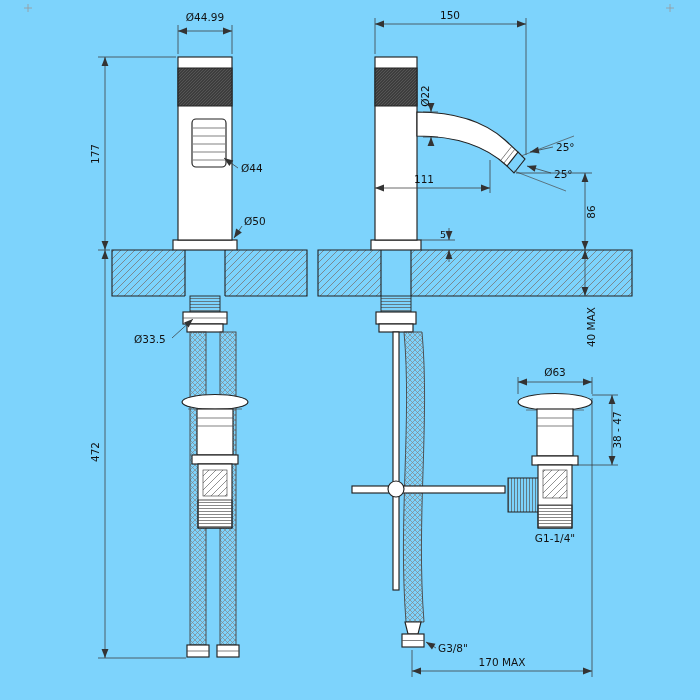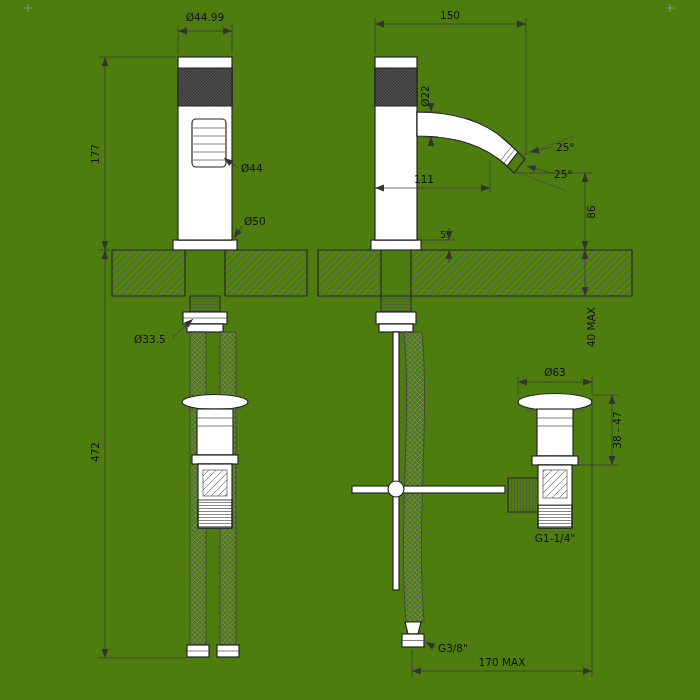--- a/index.html
+++ b/index.html
@@ -1,16 +1,16 @@
 <!DOCTYPE html>
 <html><head>
 <meta charset="utf-8">
 <style>
   html,body{margin:0;padding:0;background:#ffffff;}
-  .stage{width:700px;height:700px;position:relative;background:#4d7c0f;overflow:hidden;}
+  .stage{width:700px;height:700px;position:relative;background:#7dd3fc;overflow:hidden;}
   svg{display:block;}
   .ol{fill:#ffffff;stroke:#222222;stroke-width:1.15;}
   .ol2{fill:none;stroke:#222222;stroke-width:1.1;}
   .thin{fill:none;stroke:#4a4a4a;stroke-width:0.7;}
   .dim line,.dim path{stroke:#3a3a3a;stroke-width:0.75;fill:none;}
   .dim text{font-family:"DejaVu Sans",sans-serif;font-size:10.5px;fill:#111111;}
   .small text{font-size:9.5px;}
   .reg{stroke:#999999;stroke-width:0.8;fill:none;}
 </style>
 </head>

